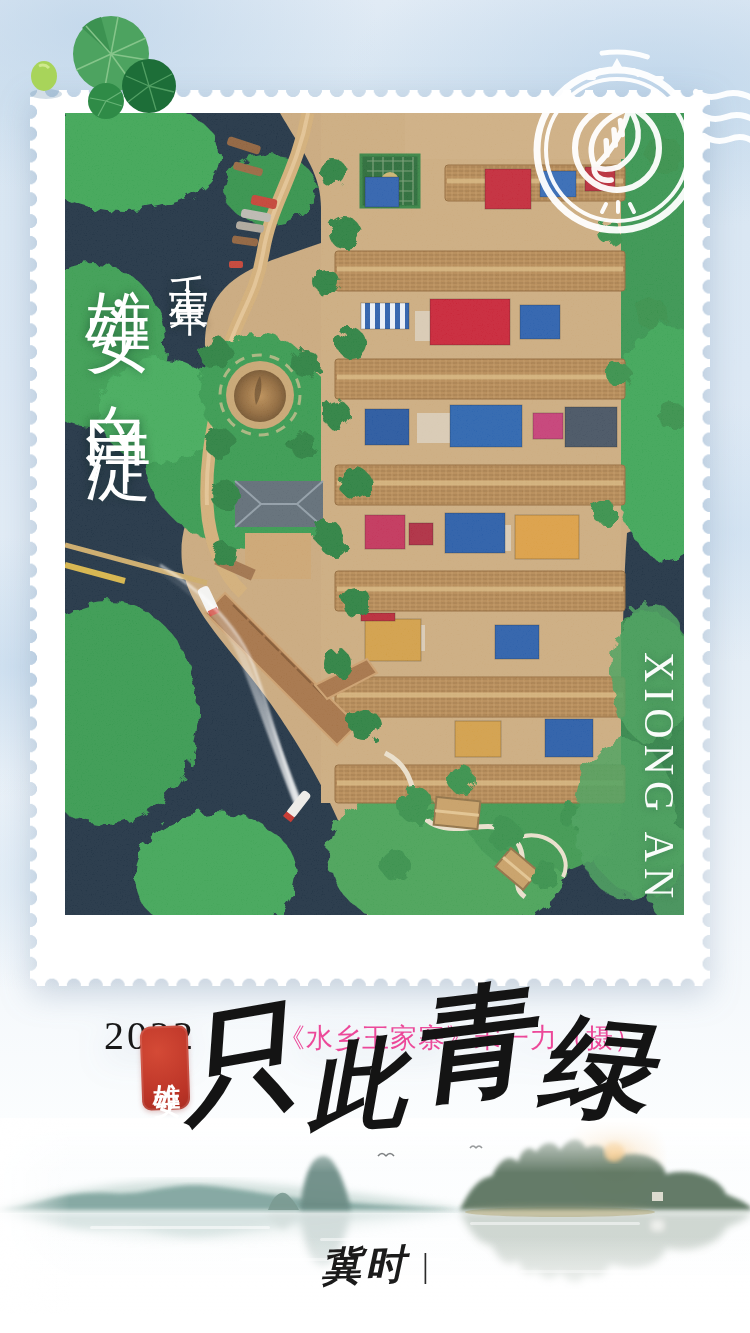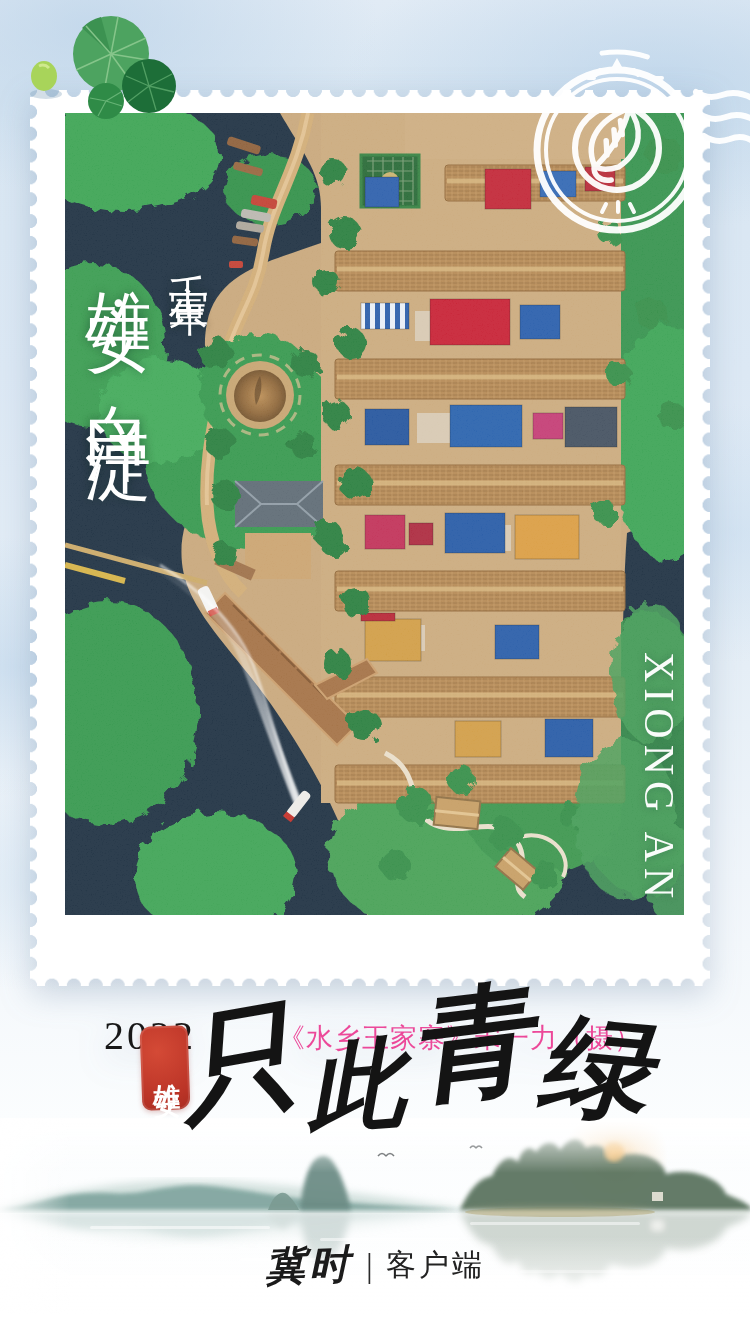--- a/index.html
+++ b/index.html
@@ -406,14 +406,13 @@
 <div class="abs seal">
   <span><i style="font-style:normal">雄</i><i style="font-style:normal">安</i></span>
 </div>
 <div class="abs slogan">
   <span class="c0">只</span><span class="c1">此</span><span class="c2">青</span><span class="c3">绿</span>
 </div>
 
 <div class="abs footer">
   <span class="brand">冀时</span>
   <span class="divider">|</span>
-  <span class="applabel">客户端</span>
 </div>
 
 </body></html>

